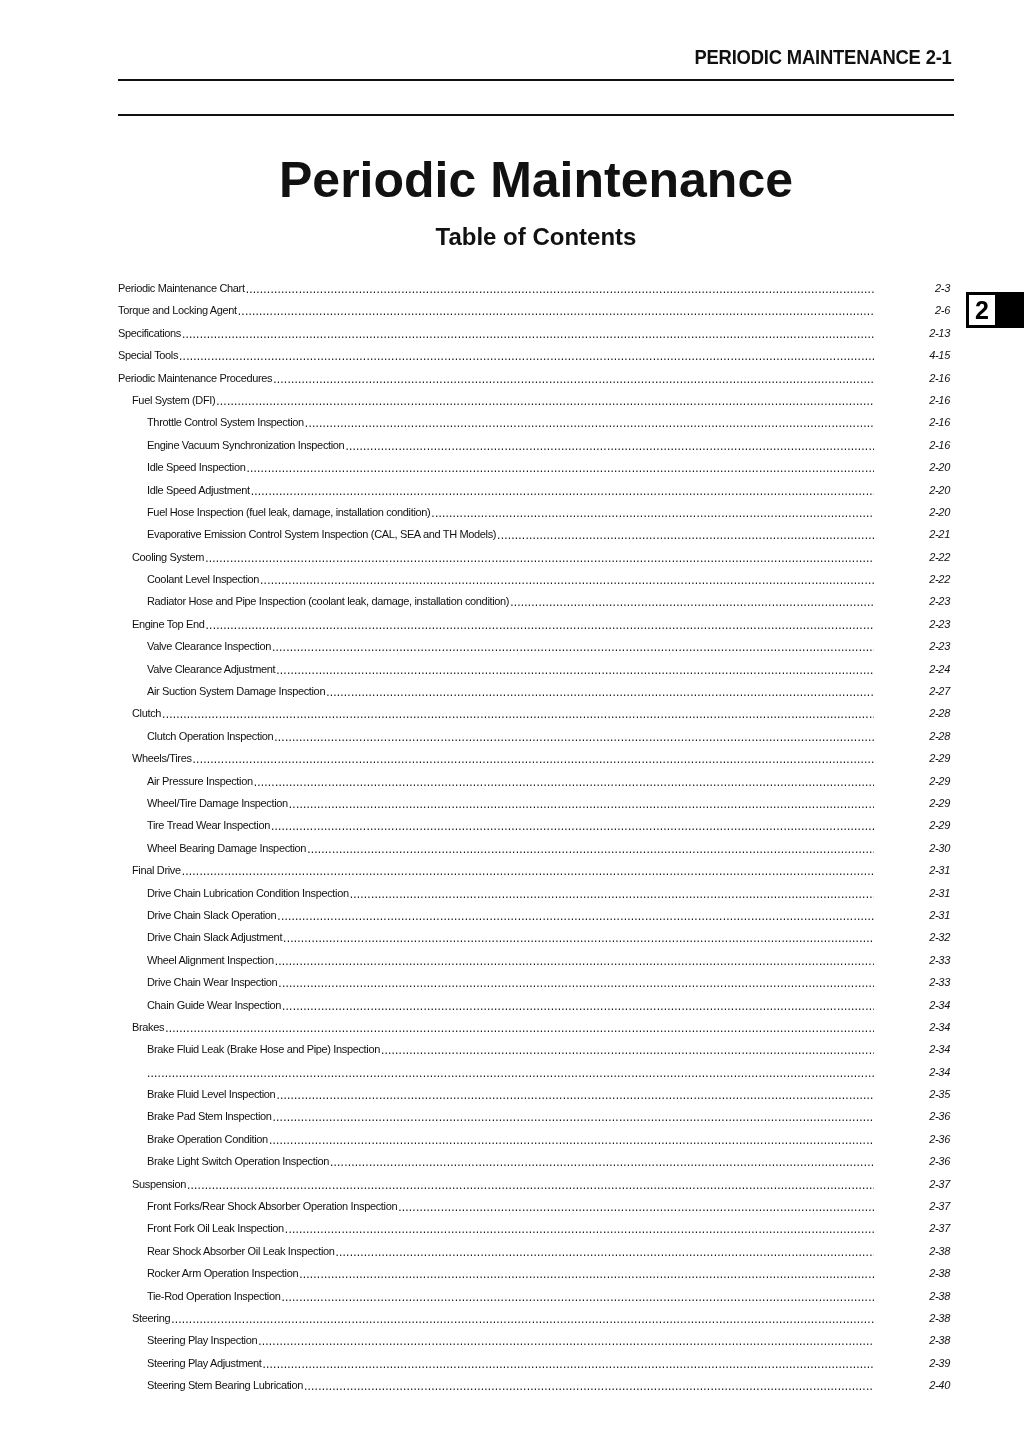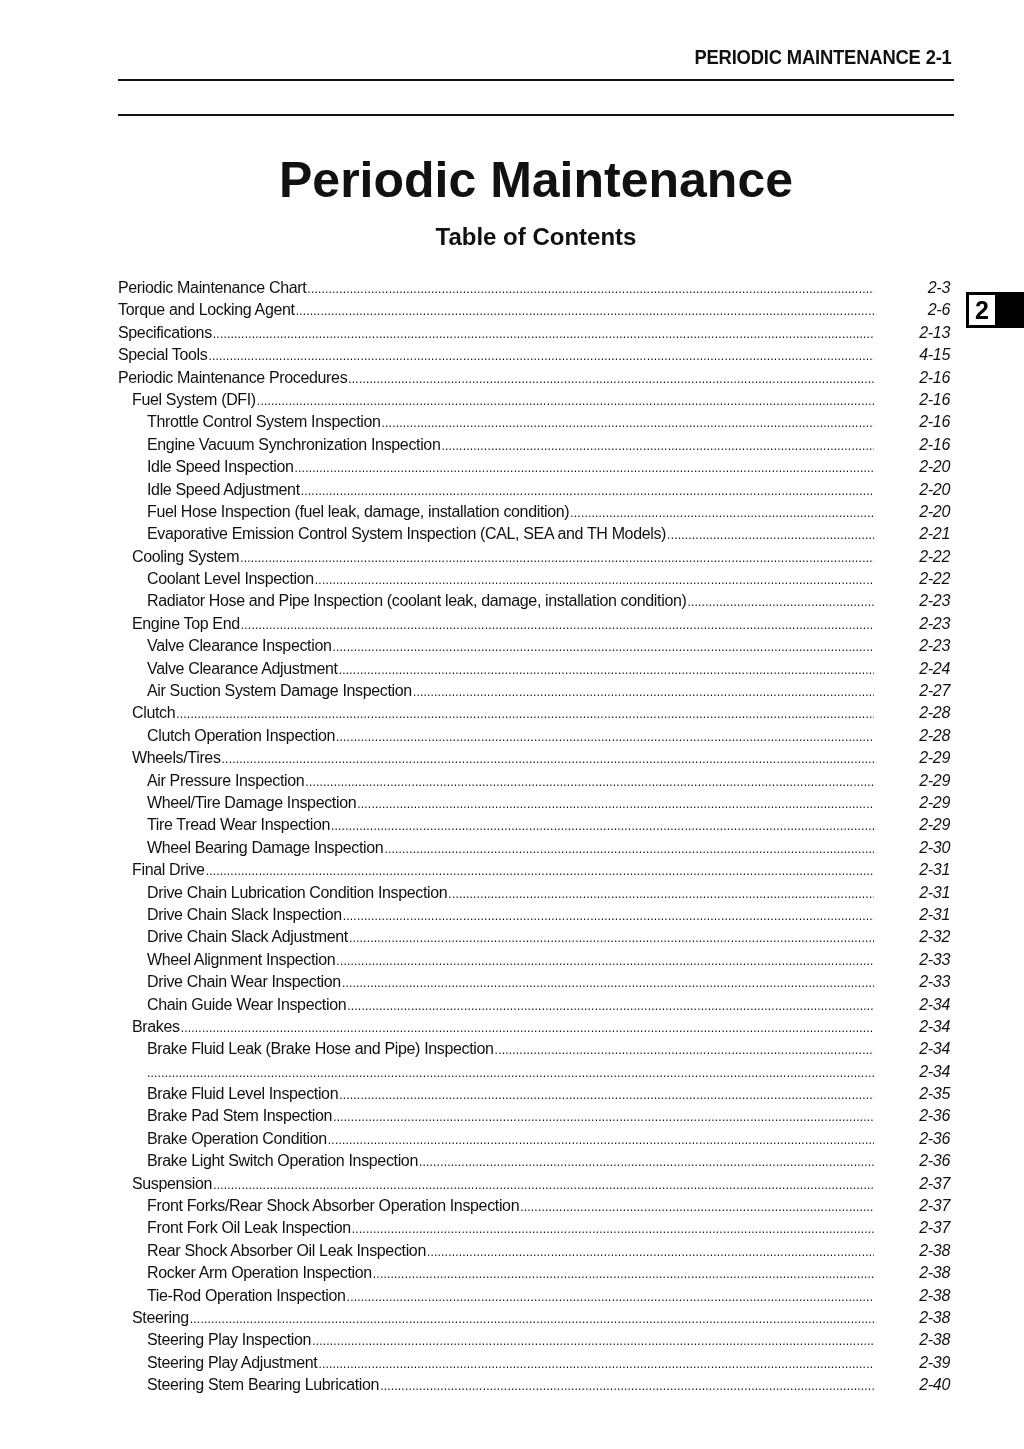--- a/index.html
+++ b/index.html
@@ -64,21 +64,21 @@
       left: 118px;
       width: 832px;
       margin: 0;
       padding: 0;
       list-style: none;
     }
     .toc-row {
       position: relative;
       height: 22.4px;
       line-height: 22.4px;
-      font-size: 16px;
+      font-size: 11px;
       white-space: nowrap;
     }
     .toc-entry {
       position: absolute;
       top: 0;
       left: 0;
       width: 756px;
       height: 22.4px;
       overflow: hidden;
       display: flex;
@@ -348,21 +348,21 @@
     </li>
     <li class="toc-row level-2">
       <div class="toc-entry">
         <span class="toc-label">Drive Chain Lubrication Condition Inspection</span>
         <span class="toc-leader"></span>
       </div>
       <span class="toc-page">2-31</span>
     </li>
     <li class="toc-row level-2">
       <div class="toc-entry">
-        <span class="toc-label">Drive Chain Slack Inspection</span>
+        <span class="toc-label">Drive Chain Slack Operation</span>
         <span class="toc-leader"></span>
       </div>
       <span class="toc-page">2-31</span>
     </li>
     <li class="toc-row level-2">
       <div class="toc-entry">
         <span class="toc-label">Drive Chain Slack Adjustment</span>
         <span class="toc-leader"></span>
       </div>
       <span class="toc-page">2-32</span>

